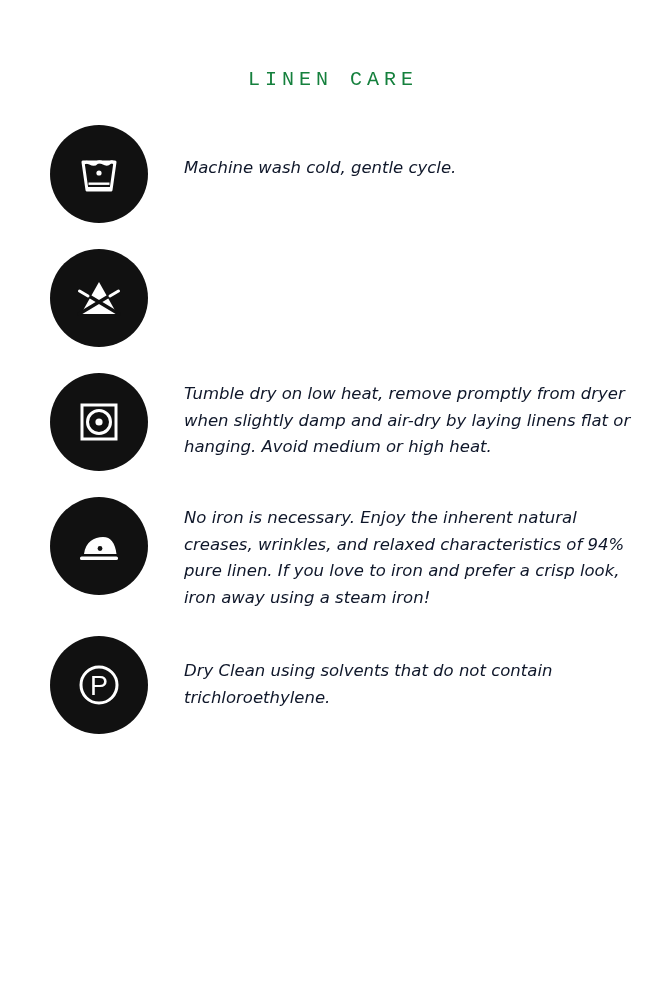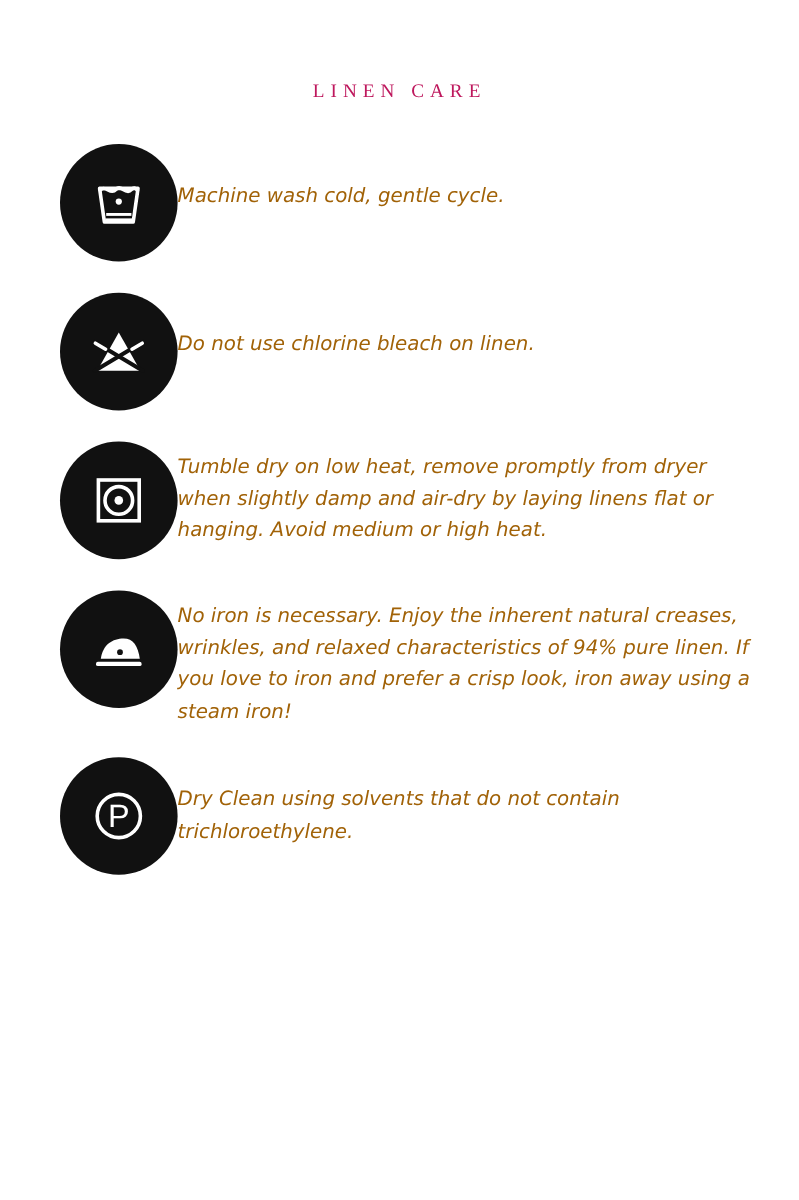--- a/index.html
+++ b/index.html
@@ -15,25 +15,25 @@
     overflow: hidden;
   }
   .page {
     position: relative;
     width: 666px;
     height: 1000px;
     box-sizing: border-box;
   }
   .page-title {
     text-align: center;
-    font-family: Liberation Serif, serif;
-    font-size: 16px;
+    font-family: Liberation Mono, monospace;
+    font-size: 20px;
     letter-spacing: 5px;
     font-weight: 400;
-    color: #be185d;
+    color: #15803d;
     margin: 0;
     padding-top: 68px;
     text-transform: uppercase;
   }
   .care-list {
     margin: 0;
     padding: 0;
     list-style: none;
     margin-top: 34px;
   }
@@ -52,25 +52,26 @@
     background: #111111;
     display: flex;
     align-items: center;
     justify-content: center;
   }
   .icon-badge svg {
     display: block;
   }
   .care-text {
     flex: 1 1 auto;
+    margin-left: 36px;
     font-family: "DejaVu Sans", sans-serif;
     font-style: italic;
     font-size: 16.5px;
     line-height: 1.62;
-    color: #a16207;
+    color: #0f172a;
     padding-top: 2px;
   }
   
   .care-item.row-1 .care-text { padding-top: 30px; }
   .care-item.row-2 .care-text { padding-top: 30px; }
   .care-item.row-3 .care-text { padding-top: 8px; }
   .care-item.row-4 .care-text { padding-top: 8px; }
   .care-item.row-5 .care-text { padding-top: 22px; font-style: italic; }
 </style>
 </head>
@@ -104,21 +105,20 @@
         <svg width="58" height="56" viewBox="0 0 58 56" aria-hidden="true">
 
           <path d="M29 12 L47 44 H11 Z" fill="#ffffff"></path>
 
           <path d="M9 20 L49 44" stroke="#111111" stroke-width="3.4" stroke-linecap="round"></path>
           <path d="M49 20 L9 44" stroke="#111111" stroke-width="3.4" stroke-linecap="round"></path>
           <path d="M9.5 21 L18 26" stroke="#ffffff" stroke-width="3" stroke-linecap="round"></path>
           <path d="M48.5 21 L40 26" stroke="#ffffff" stroke-width="3" stroke-linecap="round"></path>
         </svg>
       </span>
-      <span class="care-text">Do not use chlorine bleach on linen.</span>
     </li>
 
     <li class="care-item row-3">
       <span class="icon-badge">
         <svg width="56" height="56" viewBox="0 0 56 56" aria-hidden="true">
           <rect x="11" y="11" width="34" height="34" fill="none" stroke="#ffffff" stroke-width="3"></rect>
           <circle cx="28" cy="28" r="11.5" fill="none" stroke="#ffffff" stroke-width="3"></circle>
           <circle cx="28" cy="28" r="3.6" fill="#ffffff"></circle>
         </svg>
       </span>

